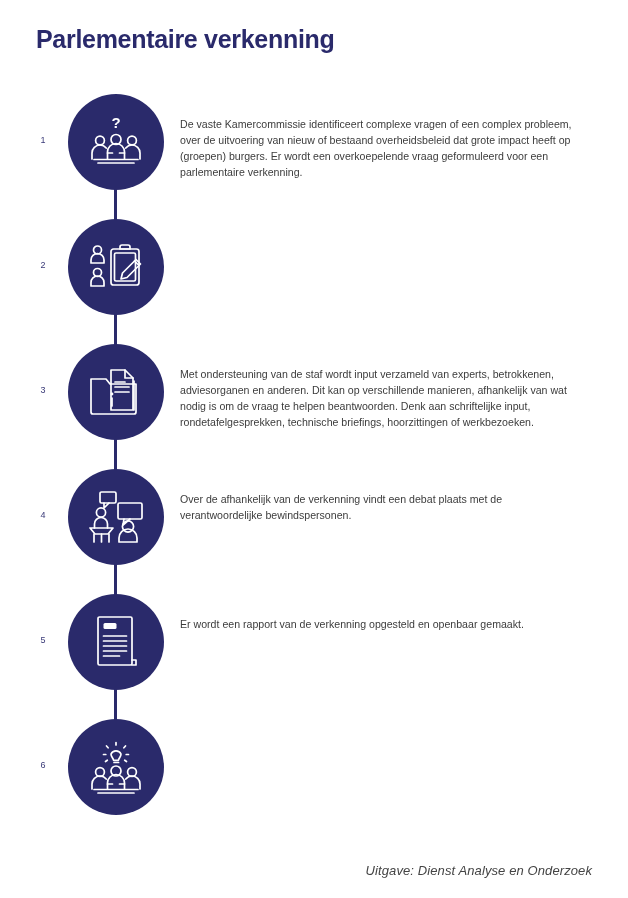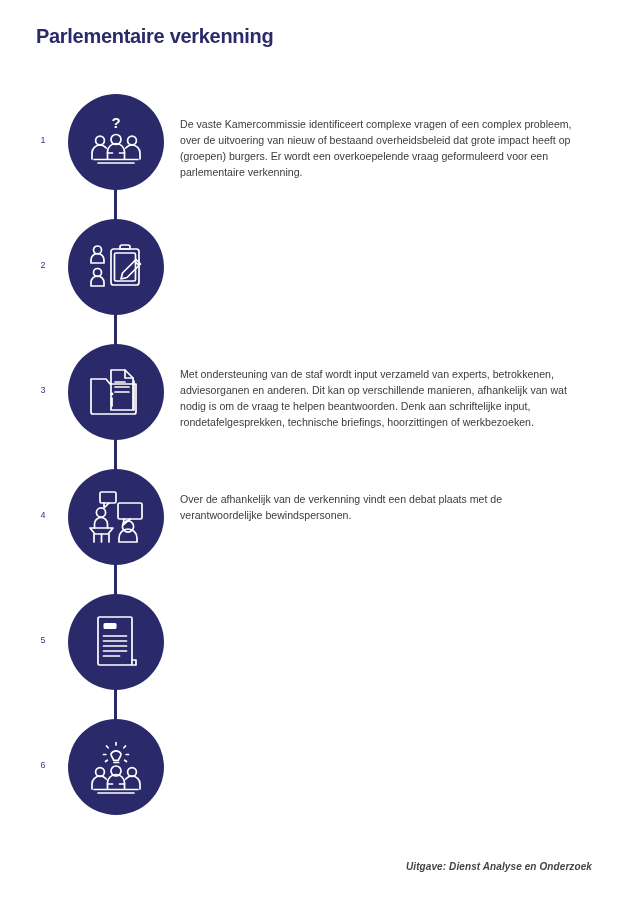--- a/index.html
+++ b/index.html
@@ -20,21 +20,21 @@
     position: relative;
     width: 628px;
     height: 898px;
     box-sizing: border-box;
   }
 
   .page-title {
     position: absolute;
     left: 36px;
     top: 24px;
-    font-size: 20px;
+    font-size: 25px;
     font-weight: bold;
     letter-spacing: -0.3px;
     color: #2a2a6b;
     line-height: 1.2;
   }
 
   
   .timeline-line {
     position: absolute;
     left: 114px;
@@ -90,24 +90,24 @@
     top: 24px;
     width: 400px;
     font-size: 10.6px;
     line-height: 16px;
     color: #3c3c3c;
   }
 
   .footer-note {
     position: absolute;
     right: 36px;
-    bottom: 26px;
-    font-size: 10px;
+    bottom: 20px;
+    font-size: 13px;
     font-style: italic;
-    font-weight: bold;
+    font-weight: normal;
     color: #444444;
     letter-spacing: 0.1px;
   }
 </style>
 </head>
 <body>
 
 <div class="page">
 
   <div class="page-title">Parlementaire verkenning</div>
@@ -200,20 +200,21 @@
       <div class="step-badge">
         <span>
           <svg width="44" height="54" viewBox="0 0 44 54" fill="none" stroke="#ffffff" stroke-width="1.7" stroke-linecap="round" stroke-linejoin="round">
             <rect x="4" y="2" width="34" height="48" rx="1.5"></rect>
             <rect x="9.5" y="8" width="13" height="6" rx="1.5" fill="#ffffff" stroke="none"></rect>
             <path d="M9.5 21 h23 M9.5 26 h23 M9.5 31 h23 M9.5 36 h23 M9.5 41 h16"></path>
             <path d="M38 45 h4 v5 h-4"></path>
           </svg>
         </span>
       </div>
+      <div class="step-text">Er wordt een rapport van de verkenning opgesteld en openbaar gemaakt.</div>
     </div>
 
     <div class="step">
       <div class="step-number">6</div>
       <div class="step-badge">
         <span>
           <svg width="58" height="56" viewBox="0 0 58 56" fill="none" stroke="#ffffff" stroke-width="1.7" stroke-linecap="round" stroke-linejoin="round">
             <path d="M24 15 a5.5 5.5 0 0 1 10 0 c0 3 -2.2 4 -2.6 6.4 h-4.8 C26.2 19 24 18 24 15 Z"></path>
             <path d="M27 23.5 h4.6"></path>
             <path d="M29 3.5 v2.5 M19.5 7 l1.6 1.8 M38.5 7 l-1.6 1.8 M16.5 15.5 h2.3 M39.2 15.5 h2.3 M18.5 22.5 l1.8 -1.3 M39.5 22.5 l-1.8 -1.3"></path>

